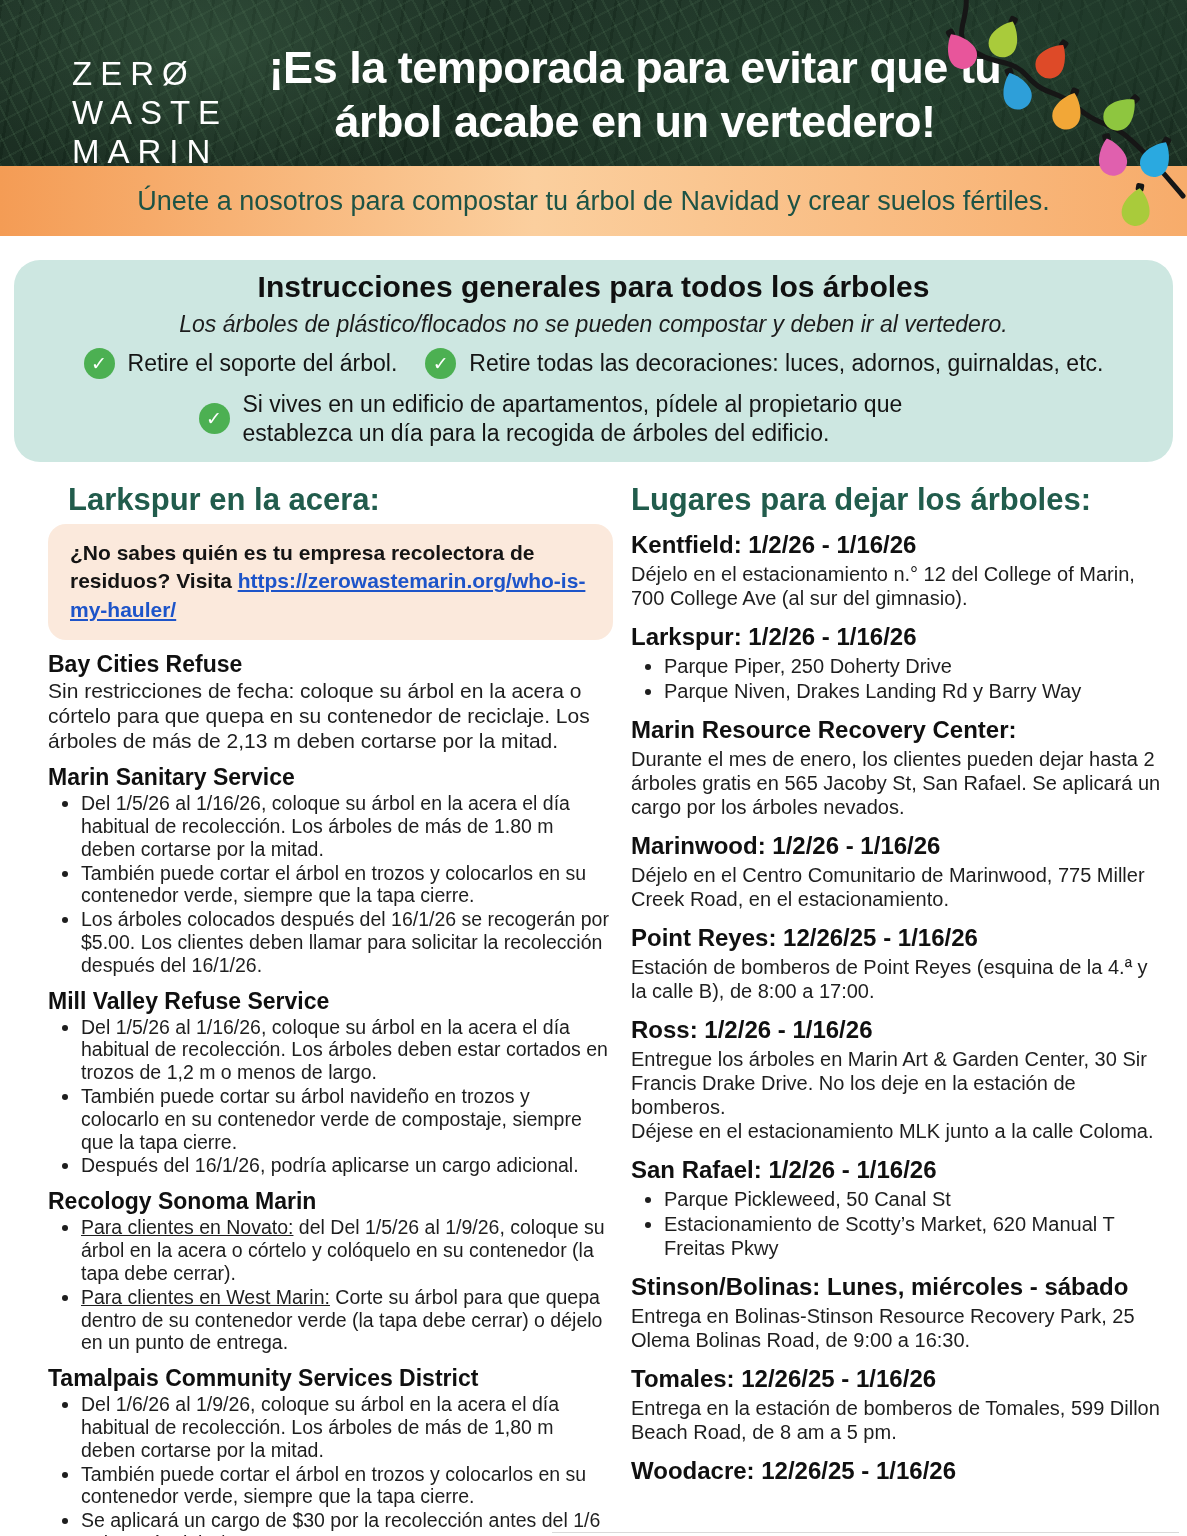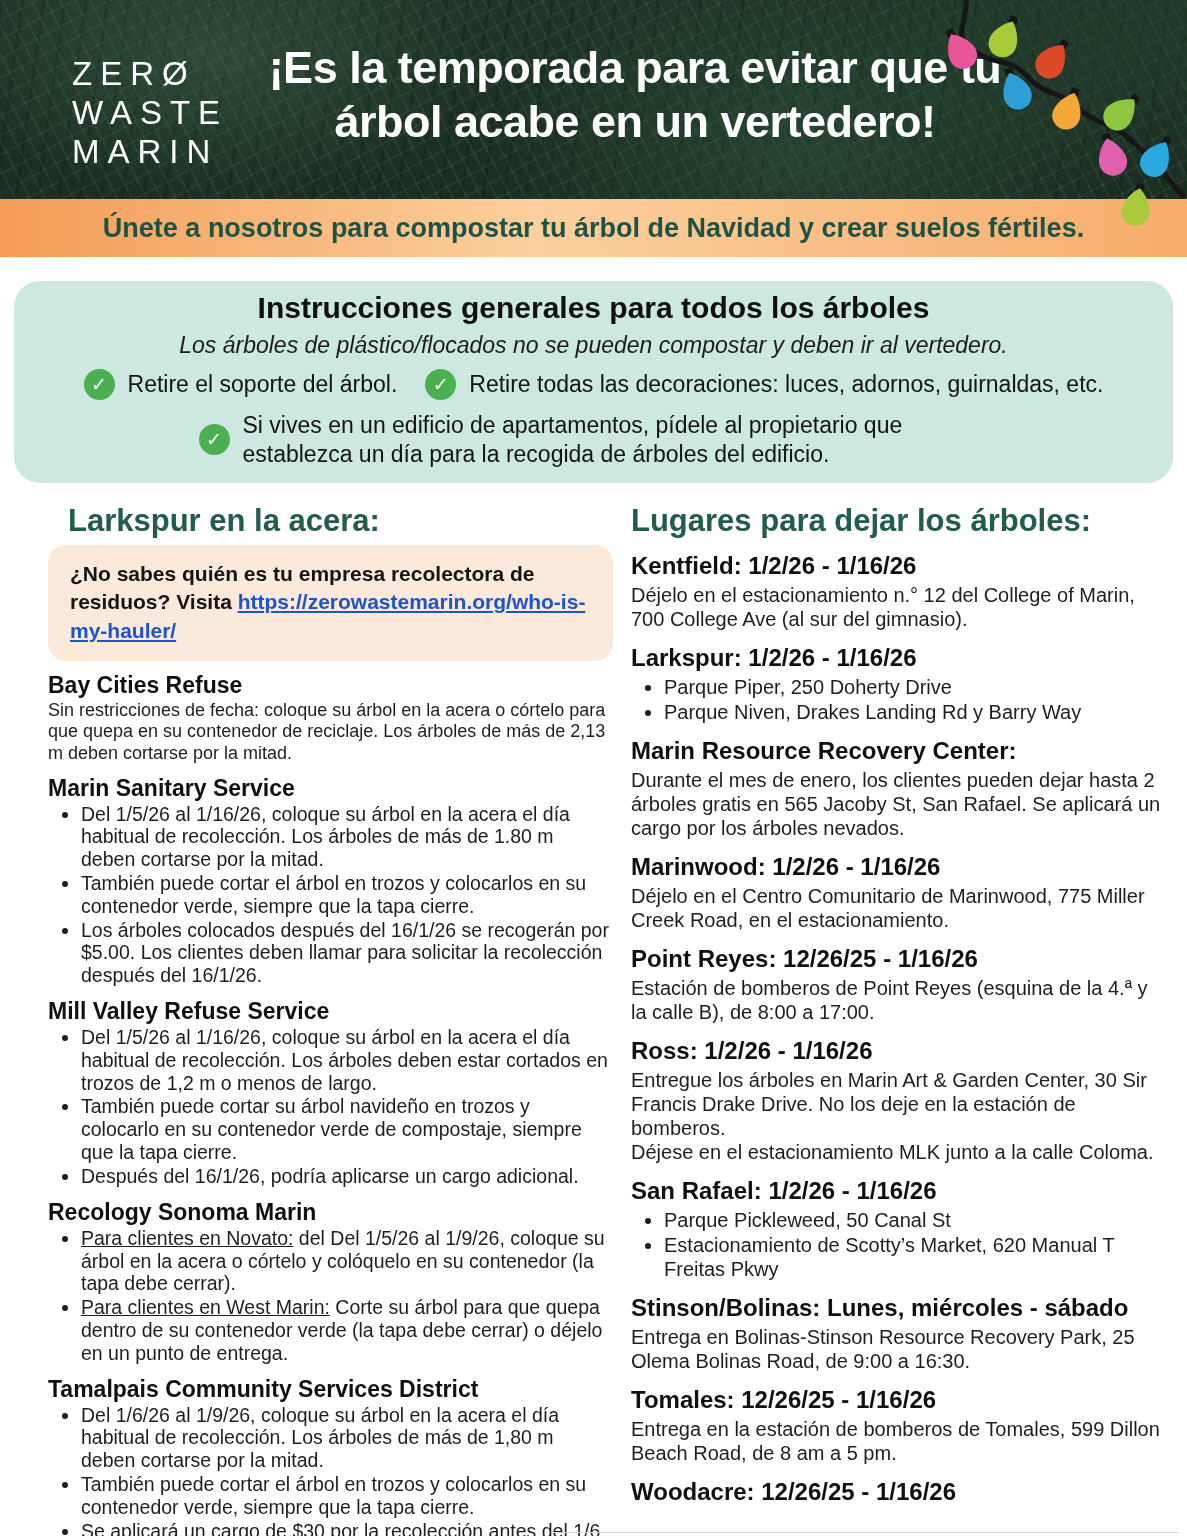--- a/index.html
+++ b/index.html
@@ -5,21 +5,21 @@
   * { box-sizing: border-box; margin: 0; padding: 0; }
   html,body { background:#e8e8e8; }
   .page{
     position:relative; width:1187px; height:1536px; margin:0 auto;
     background:#fff; overflow:hidden; color:#1e1e1e;
     font-family:"Liberation Sans","DejaVu Sans",sans-serif;
   }
 
   
   .hero{
-    position:relative; height:199px;
+    position:relative; height:166px;
     background:
       radial-gradient(ellipse 420px 240px at 18% 28%, rgba(72,112,82,.38), transparent 62%),
       radial-gradient(ellipse 520px 300px at 68% 75%, rgba(52,94,66,.42), transparent 60%),
       radial-gradient(ellipse 380px 220px at 92% 18%, rgba(34,64,46,.55), transparent 65%),
       repeating-linear-gradient(63deg, rgba(92,132,98,.16) 0 2px, transparent 2px 13px),
       repeating-linear-gradient(-28deg, rgba(104,142,108,.12) 0 2px, transparent 2px 17px),
       repeating-linear-gradient(98deg, rgba(12,28,18,.32) 0 3px, transparent 3px 21px),
       linear-gradient(180deg,#203528,#1b2e22);
   }
   .logo{
@@ -28,22 +28,22 @@
   }
   .logo span{ display:block; }
   .hero-title{
     position:absolute; left:250px; top:41px; width:770px; text-align:center;
     color:#fff; font-weight:700; font-size:45px; line-height:1.2; letter-spacing:-0.5px;
   }
   .lights{ position:absolute; right:-4px; top:-4px; overflow:visible; }
 
   
   .banner{
-    height:58px; display:flex; align-items:center; justify-content:center;
-    font-size:27px; font-weight:700; color:var(--banner_text,#1d5345);
+    height:70px; display:flex; align-items:center; justify-content:center;
+    font-size:27px; font-weight:400; color:var(--banner_text,#1d5345);
     background:linear-gradient(90deg,#F49C55 0%,#FBCF9E 45%,#F7AC6B 100%);
   }
 
   
   .instructions{
     margin:24px 14px 0; background:var(--mint_bg,#CDE7E1);
     border-radius:26px; padding:8px 26px 14px;
   }
   .inst-title{ text-align:center; font-size:30px; font-weight:700; color:#101010; margin:2px 0 7px; }
   .inst-sub{ text-align:center; font-style:italic; font-size:23px; color:#1c1c1c; margin:0 0 10px; }
@@ -71,21 +71,21 @@
 
   .notice{
     background:var(--peach_bg,#FBE9DC); border-radius:18px;
     padding:15px 22px; margin:6px 0 2px;
     font-size:21px; font-weight:700; line-height:1.38; color:#141414;
   }
   .notice a{ color:var(--link_blue,#1D54C9); overflow-wrap:anywhere; }
 
   .sec-title{ font-size:23px; font-weight:700; color:#101010; margin:11px 0 1px; }
   .col-right .sec-title{ font-size:24px; margin:13px 0 3px; }
-  .sec-par{ font-size:18px; line-height:1.17; }
+  .sec-par{ font-size:21px; line-height:1.17; }
   .col-right .sec-par{ font-size:20px; line-height:1.2; }
   ul.sec-list{ margin:0; padding-left:33px; font-size:19.5px; line-height:1.17; }
   .col-right ul.sec-list{ font-size:20px; line-height:1.2; }
   ul.sec-list li{ margin-bottom:1px; }
   .u{ text-decoration:underline; }
 
   .bottom-rule{
     position:absolute; left:552px; right:8px; bottom:3px;
     border-top:1px solid #d9d9d9;
   }

